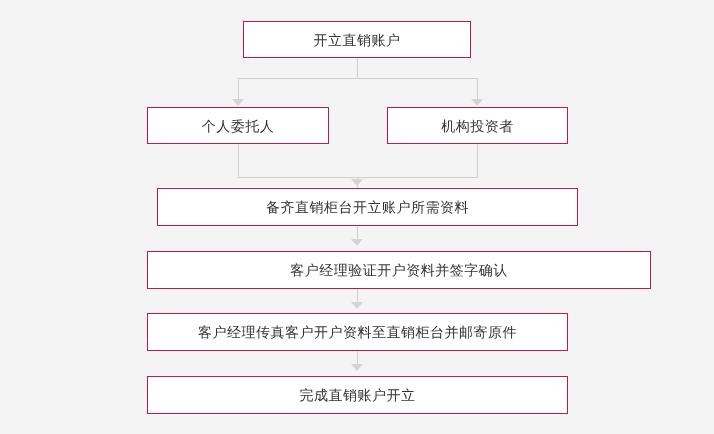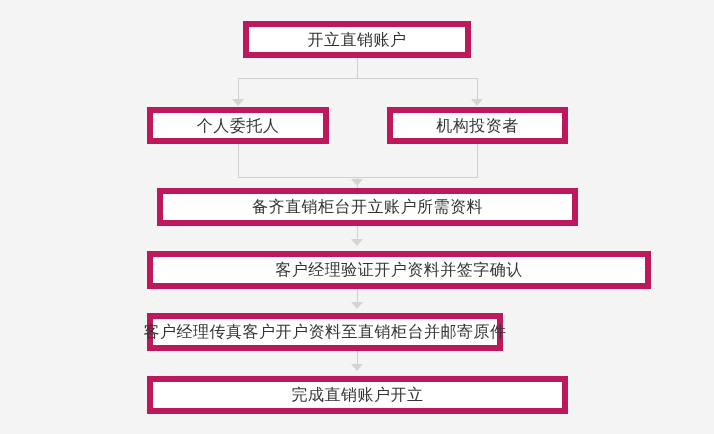--- a/index.html
+++ b/index.html
@@ -17,38 +17,38 @@
     position: relative;
     width: 714px;
     height: 434px;
   }
 
   
   .node {
     position: absolute;
     box-sizing: border-box;
     background: #ffffff;
-    border: 6px solid #be185d;
+    border: 1px solid #be185d;
     color: #333333;
-    font-size: 16px;
+    font-size: 14px;
     letter-spacing: 0.5px;
     display: flex;
     align-items: center;
     justify-content: center;
     text-align: center;
     line-height: 1;
     white-space: nowrap;
   }
 
   .node-start   { left: 243px; top: 21px;  width: 228px; height: 37px; }
   .node-branch-left  { left: 147px; top: 107px; width: 182px; height: 37px; }
   .node-branch-right { left: 387px; top: 107px; width: 181px; height: 37px; }
   .node-step-1  { left: 147px; top: 188px; width: 421px; height: 38px; margin-left: 10px; }
   .node-step-2  { left: 147px; top: 251px; width: 504px; height: 38px; }
-  .node-step-3  { left: 147px; top: 313px; width: 356px; height: 38px; }
+  .node-step-3  { left: 147px; top: 313px; width: 421px; height: 38px; }
   .node-end     { left: 147px; top: 376px; width: 421px; height: 38px; }
 
   
   .conn-v {
     position: absolute;
     width: 1px;
     background: #cfcfcf;
   }
   .conn-h {
     position: absolute;

